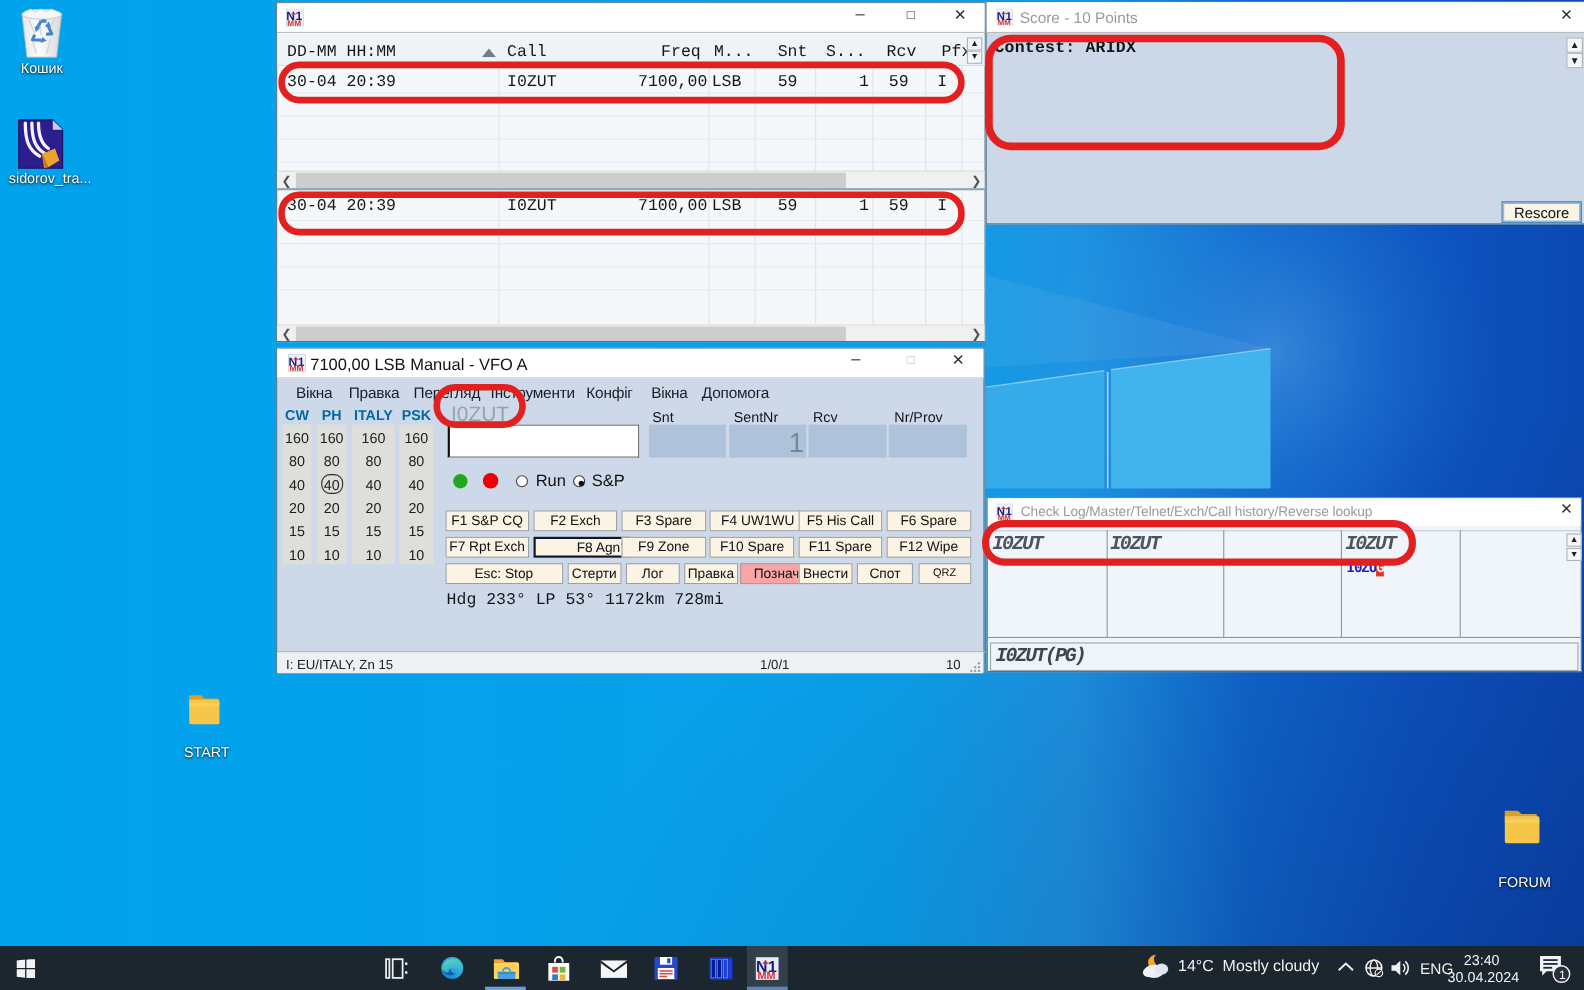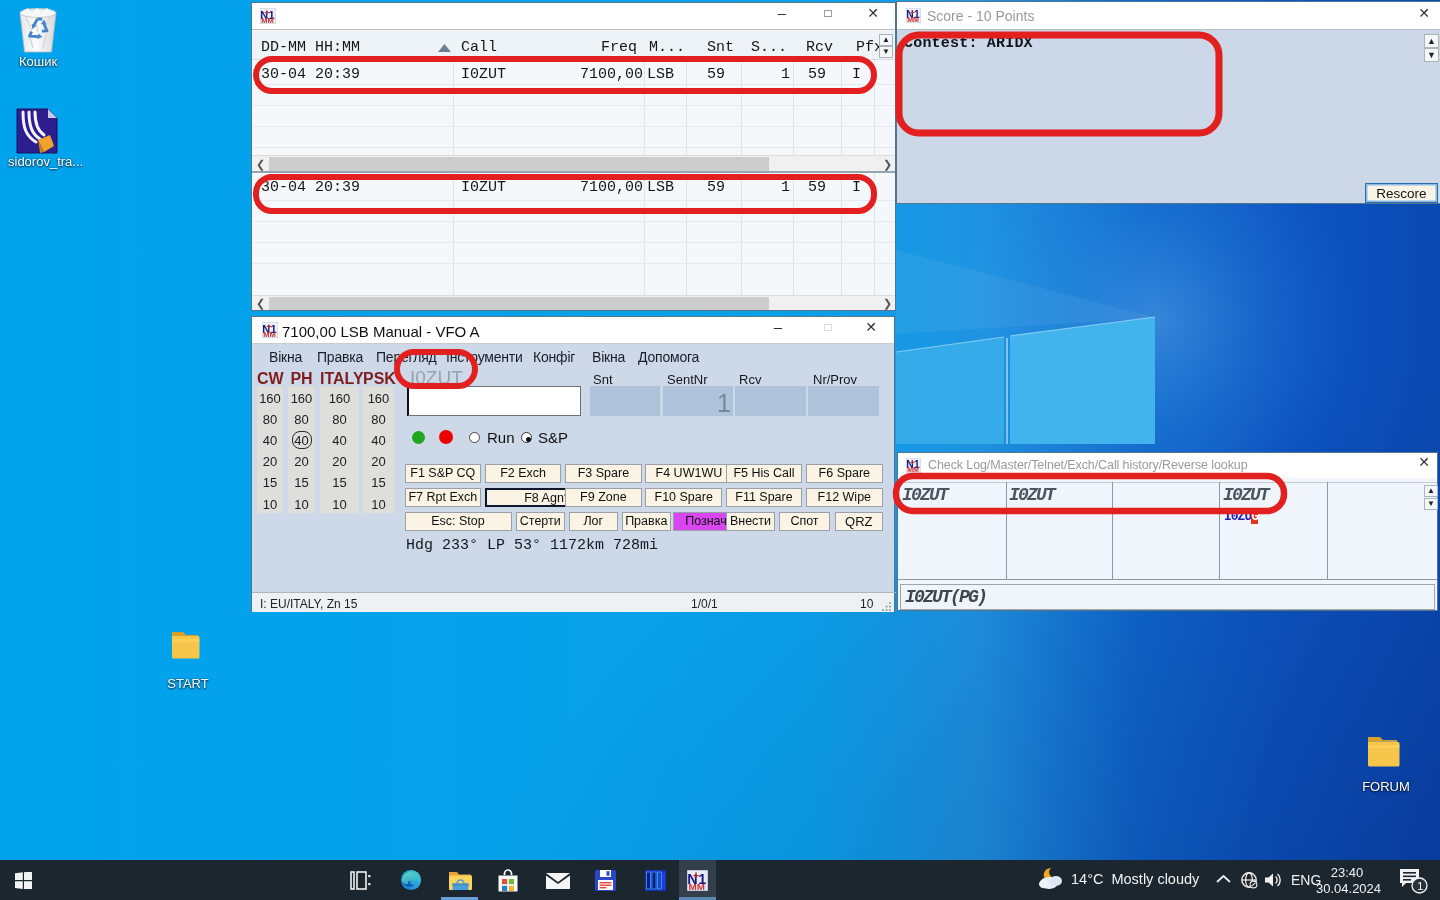--- a/index.html
+++ b/index.html
@@ -105,21 +105,21 @@
     <path d="M1 3 h12 l3 3 h14 v5 H1 Z" fill="#d99f2b"></path>
     <rect x="6" y="8" width="24" height="18" fill="#fff" stroke="#8aa"></rect>
     <g stroke="#5a8fd0" stroke-width="1.2">
         <line x1="9" y1="12" x2="27" y2="12"></line>
         <line x1="9" y1="15" x2="27" y2="15"></line>
         <line x1="9" y1="18" x2="27" y2="18"></line>
       </g>
     <path d="M1 8 h30 a1.5 1.5 0 0 1 1.5 1.5 V31 a1.5 1.5 0 0 1 -1.5 1.5 H2.5 A1.5 1.5 0 0 1 1 31 Z" fill="#f6c64a"></path>
     <path d="M1 11 h31.5 v3 H1 Z" fill="#fbd563" opacity="0.6"></path>
   </svg>
-  <div class="ilabel" style="margin-top:11px">FORUM</div>
+  <div class="ilabel" style="margin-top:26px">FORUM</div>
 </div>
 
 <div class="win" id="logwin" style="left:251px;top:2px;width:645px;height:309px;background:#f4f8fb">
   <div class="titlebar" style="border-bottom:1px solid #b8bcbf">
     <svg class="abs" style="left:8px;top:5px" width="16" height="16" viewBox="0 0 16 16">
       <rect width="16" height="16" fill="#eef0fa" stroke="#9aa" stroke-width="0.5"></rect>
       <text x="0.2" y="10.5" font-family="Liberation Sans" font-weight="bold" font-size="11" fill="#1a1a80">N</text>
       <text x="8.6" y="10.5" font-family="Liberation Sans" font-weight="bold" font-size="11" fill="#1a1a80">1</text>
       <text x="4.6" y="7" font-family="Liberation Sans" font-weight="bold" font-size="8" fill="#cc2222">+</text>
       <text x="1.2" y="15.4" font-family="Liberation Sans" font-weight="bold" font-size="7.5" fill="#cc3333">MM</text>
@@ -243,21 +243,21 @@
   <div class="abs" style="left:0;top:31.5px;width:100%;height:18px;font-size:14px;color:#1c1c28;letter-spacing:-0.2px">
     <span class="abs" style="left:17px">Вікна</span>
     <span class="abs" style="left:65px">Правка</span>
     <span class="abs" style="left:124px">Перегляд</span>
     <span class="abs" style="left:194px">Інструменти</span>
     <span class="abs" style="left:281px">Конфіг</span>
     <span class="abs" style="left:340px">Вікна</span>
     <span class="abs" style="left:386px">Допомога</span>
   </div>
 
-  <div class="abs" style="left:0;top:53px;width:150px;height:14px;font-size:16px;font-weight:bold;color:#7f1d1d">
+  <div class="abs" style="left:0;top:53px;width:150px;height:14px;font-size:13px;font-weight:bold;color:#0369a1">
     <span class="abs" style="left:5px;width:26px;text-align:center">CW</span>
     <span class="abs" style="left:36px;width:27px;text-align:center">PH</span>
     <span class="abs" style="left:68px;width:39px;text-align:center">ITALY</span>
     <span class="abs" style="left:111px;width:31px;text-align:center">PSK</span>
   </div>
   <div class="abs" style="left:5px;top:69px;width:26px;height:127px;background:#dededa"></div>
   <div class="abs" style="left:36px;top:69px;width:27px;height:127px;background:#dededa"></div>
   <div class="abs" style="left:68px;top:69px;width:39px;height:127px;background:#dededa"></div>
   <div class="abs" style="left:111px;top:69px;width:31px;height:127px;background:#dededa"></div>
   <div class="abs" id="bandnums" style="left:0;top:69px;width:150px;height:127px;font-size:13px;color:#202020">
@@ -321,24 +321,24 @@
       <div style="background:#fbf4e4;border:1px solid #9aa0a8;text-align:center;position:absolute;height:19px;line-height:17px;white-space:nowrap;overflow:hidden;font-size:12.5px;left:393.4px;top:147px;width:87px">F4 UW1WU</div>
       <div style="background:#fbf4e4;border:1px solid #9aa0a8;text-align:center;position:absolute;height:19px;line-height:17px;white-space:nowrap;overflow:hidden;font-size:12.5px;left:393.4px;top:171px;width:76.6px">F10 Spare</div>
       <div style="background:#fbf4e4;border:1px solid #9aa0a8;text-align:center;position:absolute;height:19px;line-height:17px;white-space:nowrap;overflow:hidden;font-size:12.5px;left:473.7px;top:147px;width:76.6px">F5 His Call</div>
       <div style="background:#fbf4e4;border:1px solid #9aa0a8;text-align:center;position:absolute;height:19px;line-height:17px;white-space:nowrap;overflow:hidden;font-size:12.5px;left:473.7px;top:171px;width:76.6px">F11 Spare</div>
       <div style="background:#fbf4e4;border:1px solid #9aa0a8;text-align:center;position:absolute;height:19px;line-height:17px;white-space:nowrap;overflow:hidden;font-size:12.5px;left:554px;top:147px;width:76.6px">F6 Spare</div>
       <div style="background:#fbf4e4;border:1px solid #9aa0a8;text-align:center;position:absolute;height:19px;line-height:17px;white-space:nowrap;overflow:hidden;font-size:12.5px;left:554px;top:171px;width:76.6px">F12 Wipe</div>
       <div style="background:#fbf4e4;border:1px solid #9aa0a8;text-align:center;position:absolute;height:19px;line-height:17px;white-space:nowrap;overflow:hidden;font-size:12.5px;left:152.5px;top:195px;width:107px">Esc: Stop</div>
       <div style="background:#fbf4e4;border:1px solid #9aa0a8;text-align:center;position:absolute;height:19px;line-height:17px;white-space:nowrap;overflow:hidden;font-size:12.5px;left:264px;top:195px;width:48.5px">Стерти</div>
       <div style="background:#fbf4e4;border:1px solid #9aa0a8;text-align:center;position:absolute;height:19px;line-height:17px;white-space:nowrap;overflow:hidden;font-size:12.5px;left:317px;top:195px;width:48.5px">Лог</div>
       <div style="background:#fbf4e4;border:1px solid #9aa0a8;text-align:center;position:absolute;height:19px;line-height:17px;white-space:nowrap;overflow:hidden;font-size:12.5px;left:369.5px;top:195px;width:49.5px">Правка</div>
-      <div style="background:#d946ef;border:1px solid #9aa0a8;text-align:center;position:absolute;height:19px;line-height:17px;white-space:nowrap;overflow:hidden;font-size:12.5px;left:421px;top:195px;width:66px">Познач</div>
+      <div style="background:#fca5a5;border:1px solid #9aa0a8;text-align:center;position:absolute;height:19px;line-height:17px;white-space:nowrap;overflow:hidden;font-size:12.5px;left:421px;top:195px;width:66px">Познач</div>
       <div style="background:#fbf4e4;border:1px solid #9aa0a8;text-align:center;position:absolute;height:19px;line-height:17px;white-space:nowrap;overflow:hidden;font-size:12.5px;left:474px;top:195px;width:49px">Внести</div>
       <div style="background:#fbf4e4;border:1px solid #9aa0a8;text-align:center;position:absolute;height:19px;line-height:17px;white-space:nowrap;overflow:hidden;font-size:12.5px;left:527px;top:195px;width:51px">Спот</div>
-      <div style="background:#fbf4e4;border:1px solid #9aa0a8;text-align:center;position:absolute;height:19px;line-height:17px;white-space:nowrap;overflow:hidden;font-size:13px;left:582.5px;top:195px;width:48.5px">QRZ</div>
+      <div style="background:#fbf4e4;border:1px solid #9aa0a8;text-align:center;position:absolute;height:19px;line-height:17px;white-space:nowrap;overflow:hidden;font-size:10px;left:582.5px;top:195px;width:48.5px">QRZ</div>
     </div>
 
   <div class="abs mono" style="left:154px;top:220px;font-size:15px;color:#14181c">Hdg 233° LP 53° 1172km 728mi</div>
 
   <div class="abs" style="left:0;top:275px;width:644px;height:1px;background:#aeb6bd"></div>
   <div class="abs" style="left:0;top:276px;width:642px;height:19px;background:#eef1f4;font-size:12px;color:#222">
     <span class="abs" style="left:8px;top:4px">I: EU/ITALY, Zn 15</span>
     <span class="abs" style="left:439px;top:4px">1/0/1</span>
     <span class="abs" style="left:608px;top:4px">10</span>
     <svg class="abs" style="left:630px;top:8px" width="10" height="10">

